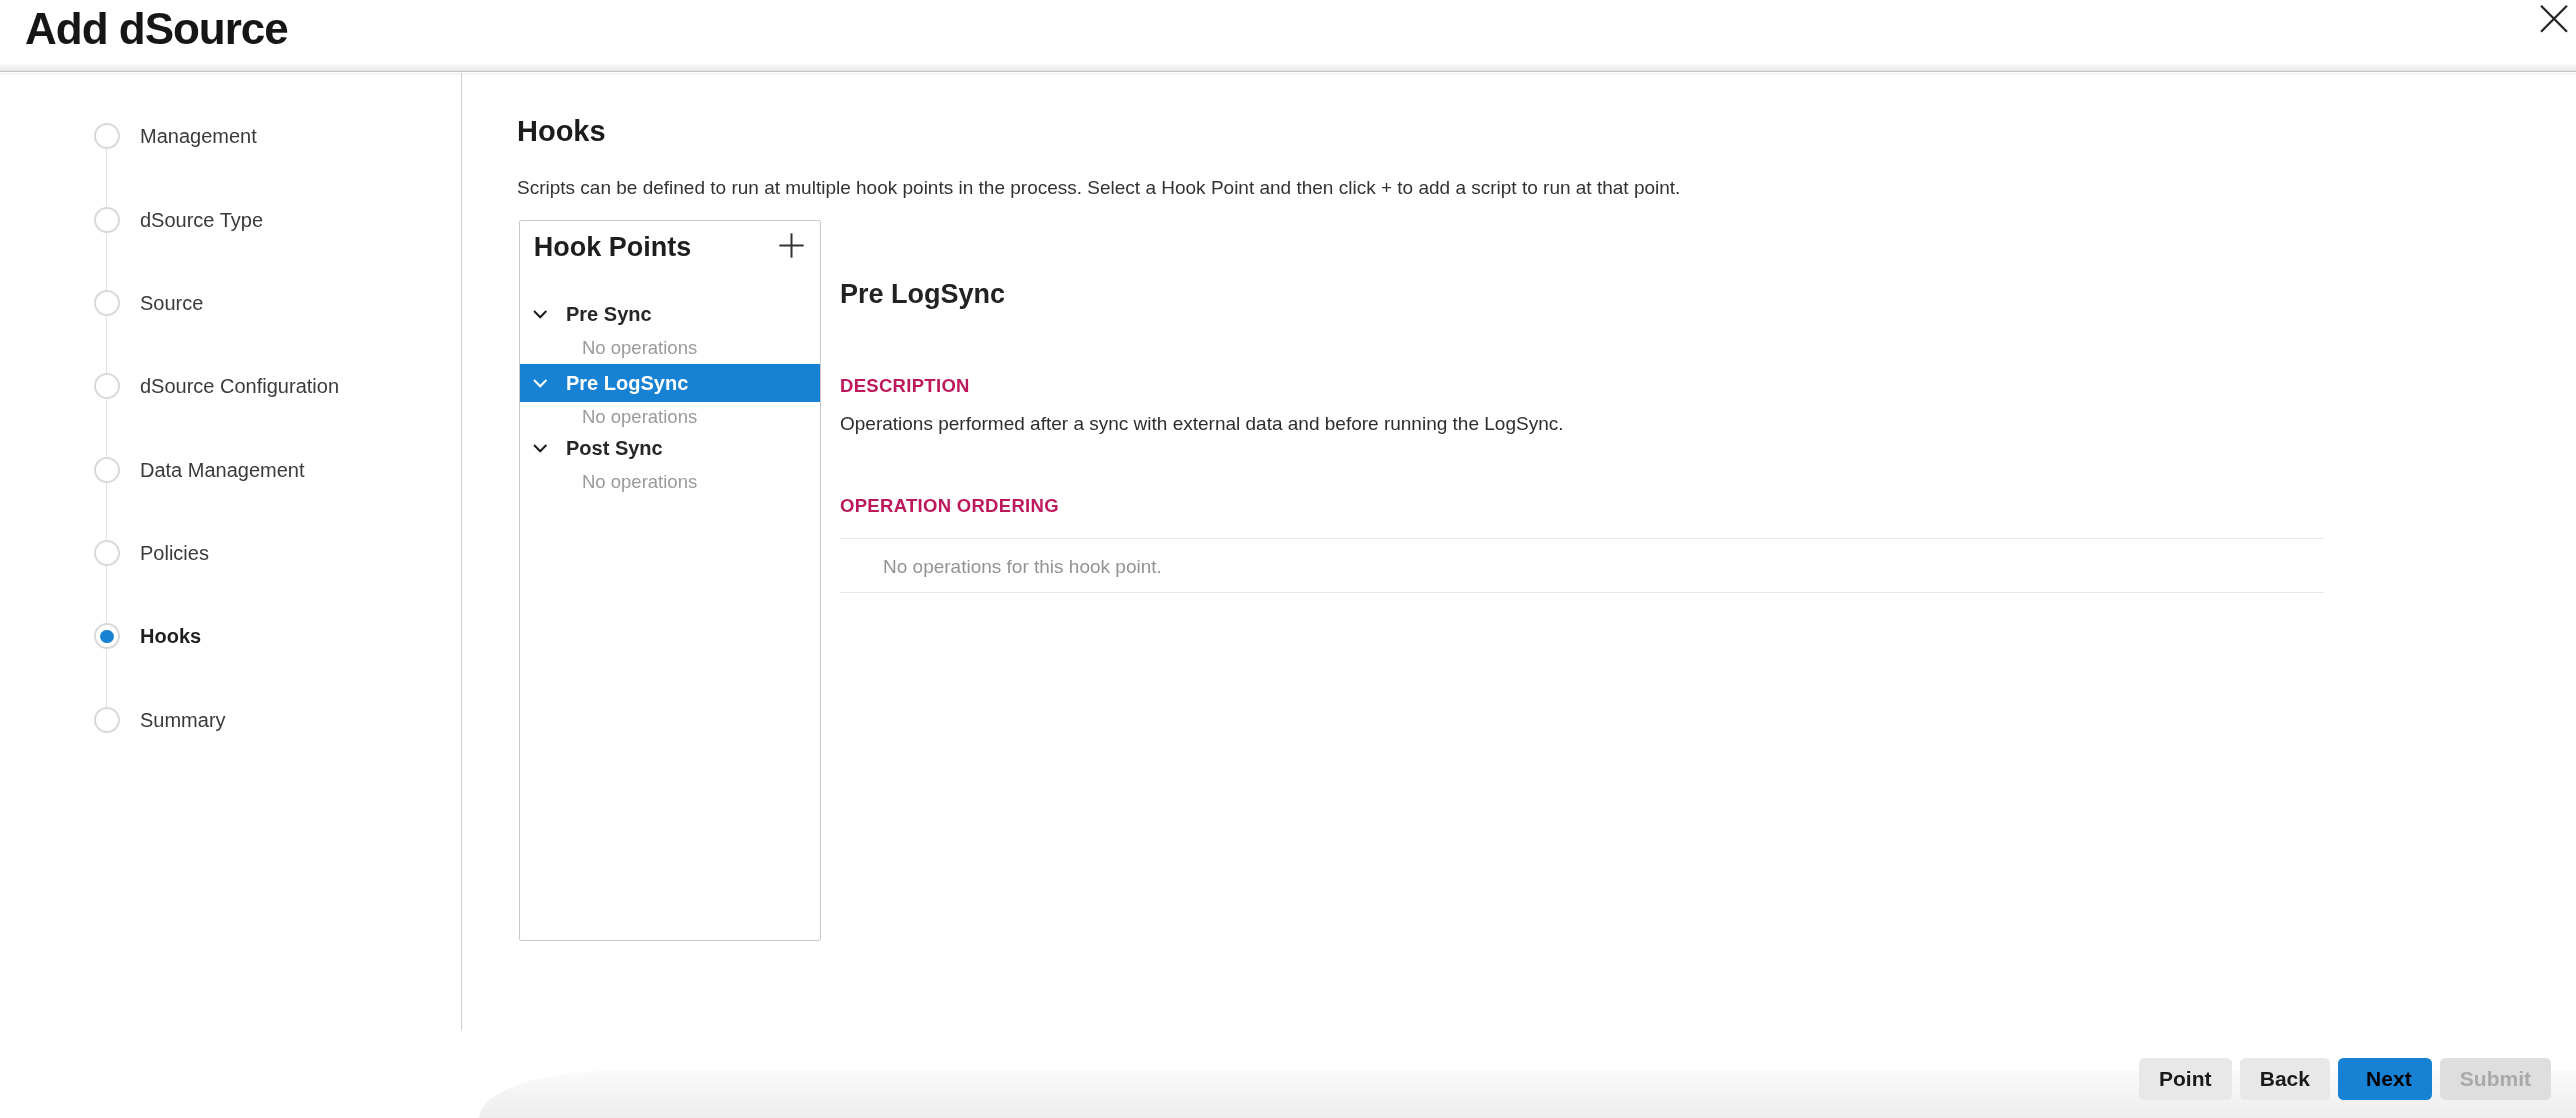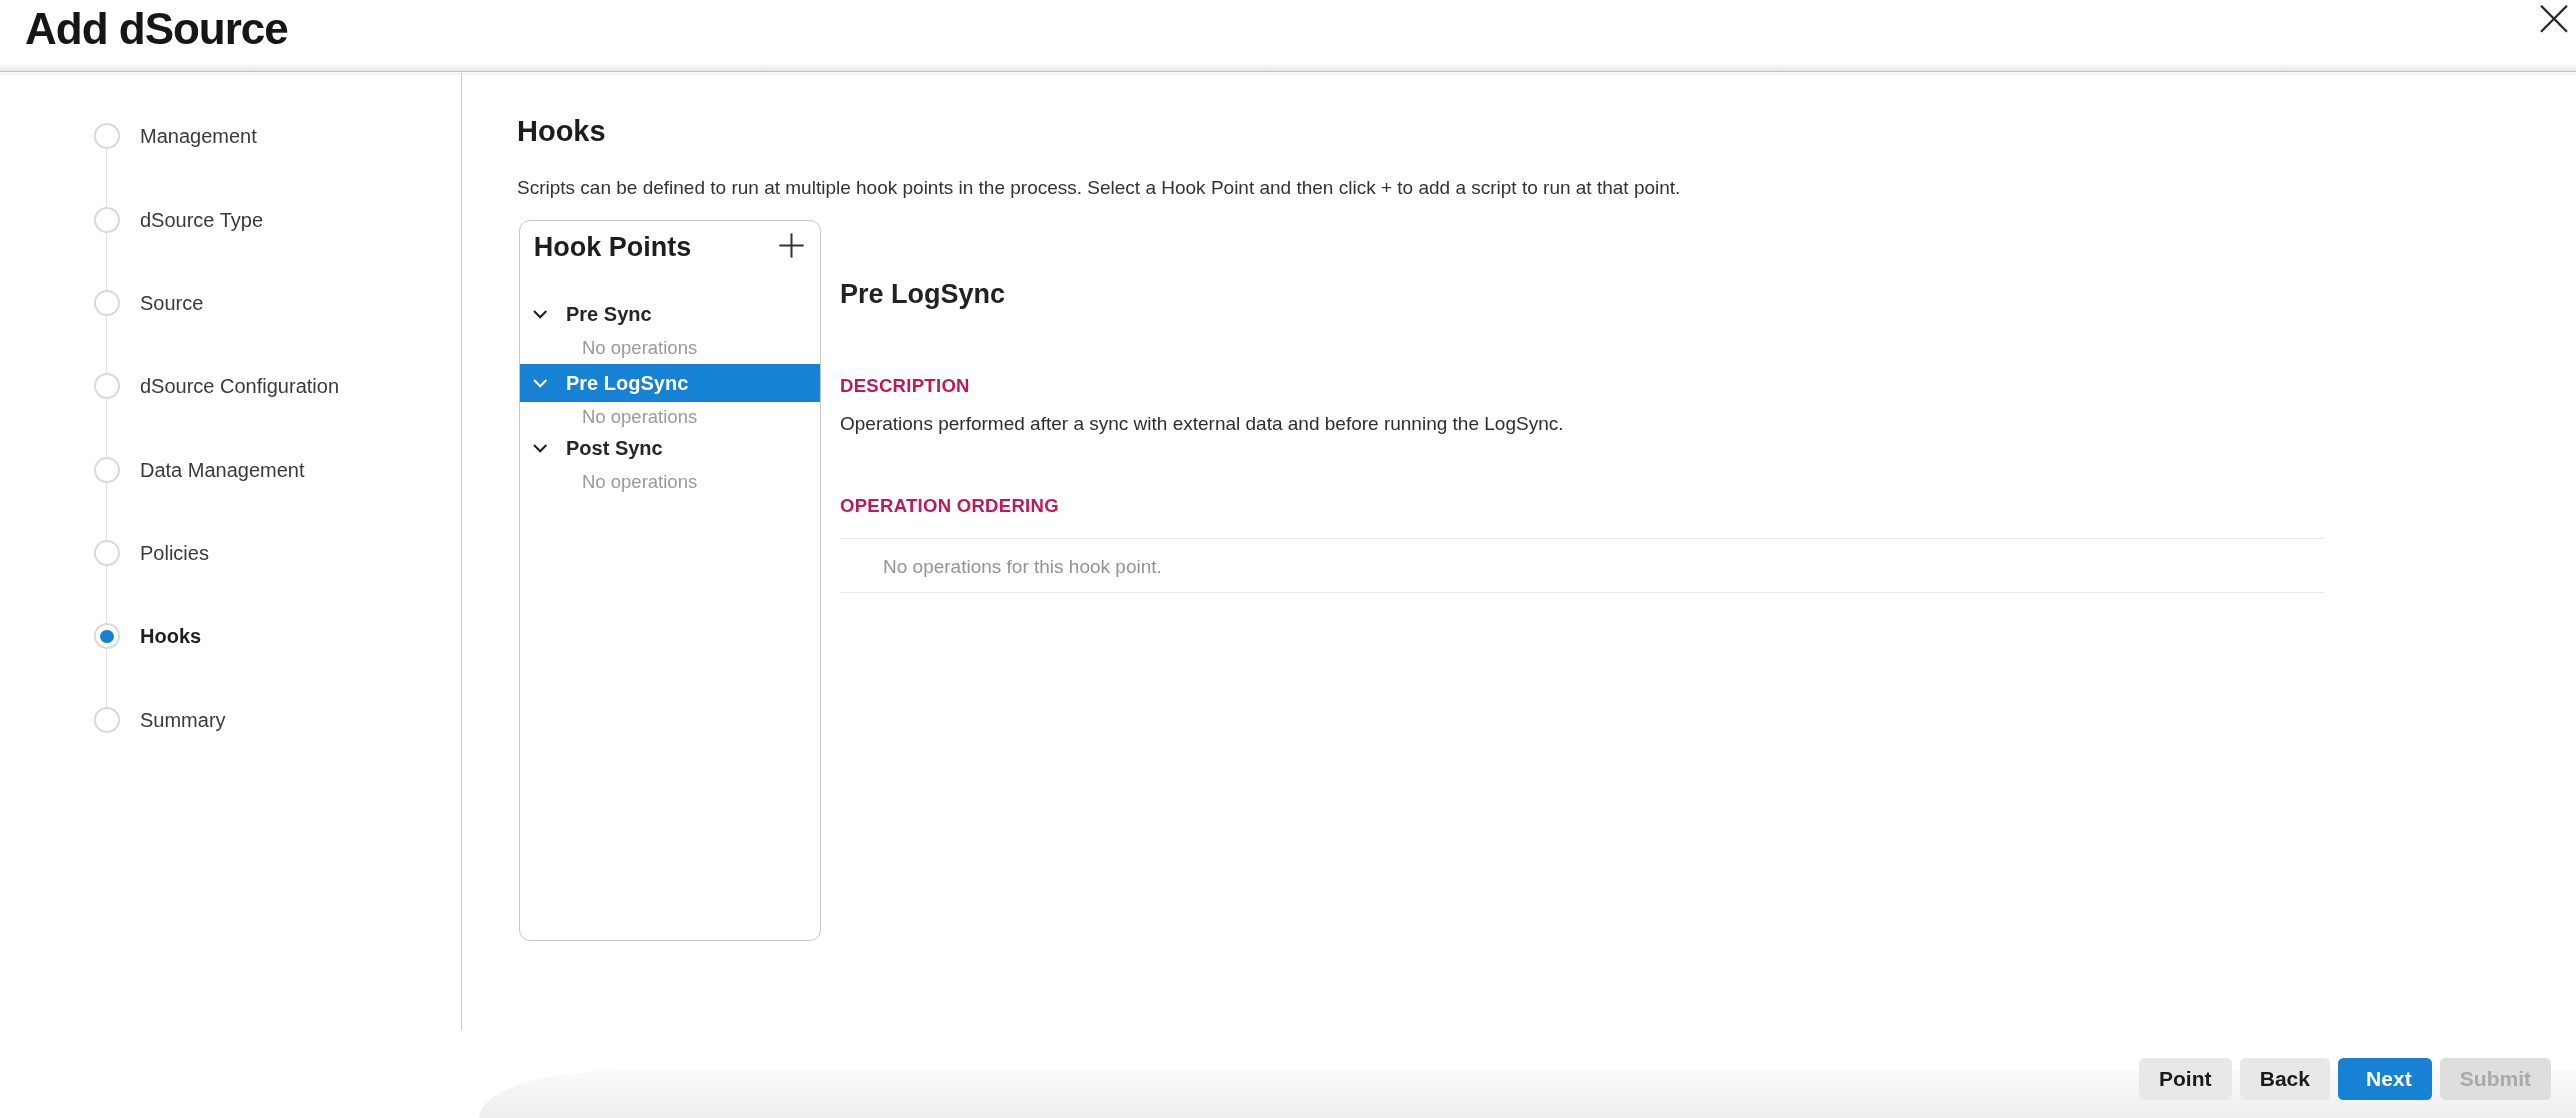--- a/index.html
+++ b/index.html
@@ -29,21 +29,21 @@
   .step.active .step-dot { display:block; }
   .step-label { position:absolute; left:115px; top:0; line-height:33px; font-size:20px; color:#3a3a3a; }
   .step.active .step-label { font-weight:bold; color:#1f1f1f; }
 
   
   .main-h2 { position:absolute; left:517px; top:115px; font-size:29px; font-weight:bold; color:#1c1c1c; }
   .main-intro { position:absolute; left:517px; top:177px; font-size:19px; color:#333; white-space:nowrap; }
 
   
   .hp-panel { position:absolute; left:519px; top:220px; width:302px; height:721px;
-              background:#fff; border:1.4px solid #c9c9c9; border-radius:11px; }
+              background:#fff; border:1.4px solid #c9c9c9; border-radius:2px; }
   .hp-title { position:absolute; left:13.7px; top:11px; font-size:27px; font-weight:bold; color:#1e1e1e; }
   .hp-add { position:absolute; right:15px; top:11px; width:27px; height:27px; cursor:pointer; }
   .hp-tree { position:absolute; left:0; top:77px; width:100%; }
   .hp-row { position:relative; height:33px; display:flex; align-items:center; cursor:pointer; }
   .hp-row.selected { height:38px; background:#1782d4; }
   .hp-chevron { position:absolute; left:12.3px; width:18px; height:13.7px; display:flex; align-items:center; }
   .hp-label { position:absolute; left:46px; font-size:20px; font-weight:bold; color:#262626; white-space:nowrap; }
   .hp-row.selected .hp-label { color:#ffffff; }
   .hp-sub { position:relative; height:33px; line-height:33px; }
   .hp-sub.short { height:30px; line-height:30px; }
@@ -61,21 +61,21 @@
   .empty-msg { position:absolute; left:883px; top:556px; font-size:19px; color:#939393; white-space:nowrap; }
 
   
   .foot-blob { position:absolute; left:479px; top:1070px; right:0; bottom:0;
                border-top-left-radius:151px 51px;
                background:linear-gradient(to bottom, rgba(0,0,0,0.015), rgba(0,0,0,0.07)); }
   .foot-buttons { position:absolute; top:1058px; right:25px; height:42px; display:flex; gap:8.2px; }
   .btn { height:42px; border:none; border-radius:5.5px; font-family:"Liberation Sans",sans-serif;
          font-size:21px; font-weight:bold; padding:0 20px; cursor:pointer; }
   .btn-plain { background:#e8e8e8; color:#1a1a1a; }
-  .btn-primary { background:#1782d4; color:#ffffff;padding-left:28px; }
+  .btn-primary { background:#1782d4; color:#000000;padding-left:28px; }
   .btn-disabled { background:#dedede; color:#a9a9a9; cursor:default; }
 </style>
 </head>
 <body>
 
 <div class="stage">
 
   <div class="hdr-title">Add dSource</div>
   <div class="close-btn">
     <svg width="30" height="31.5" viewBox="0 0 44 46">

